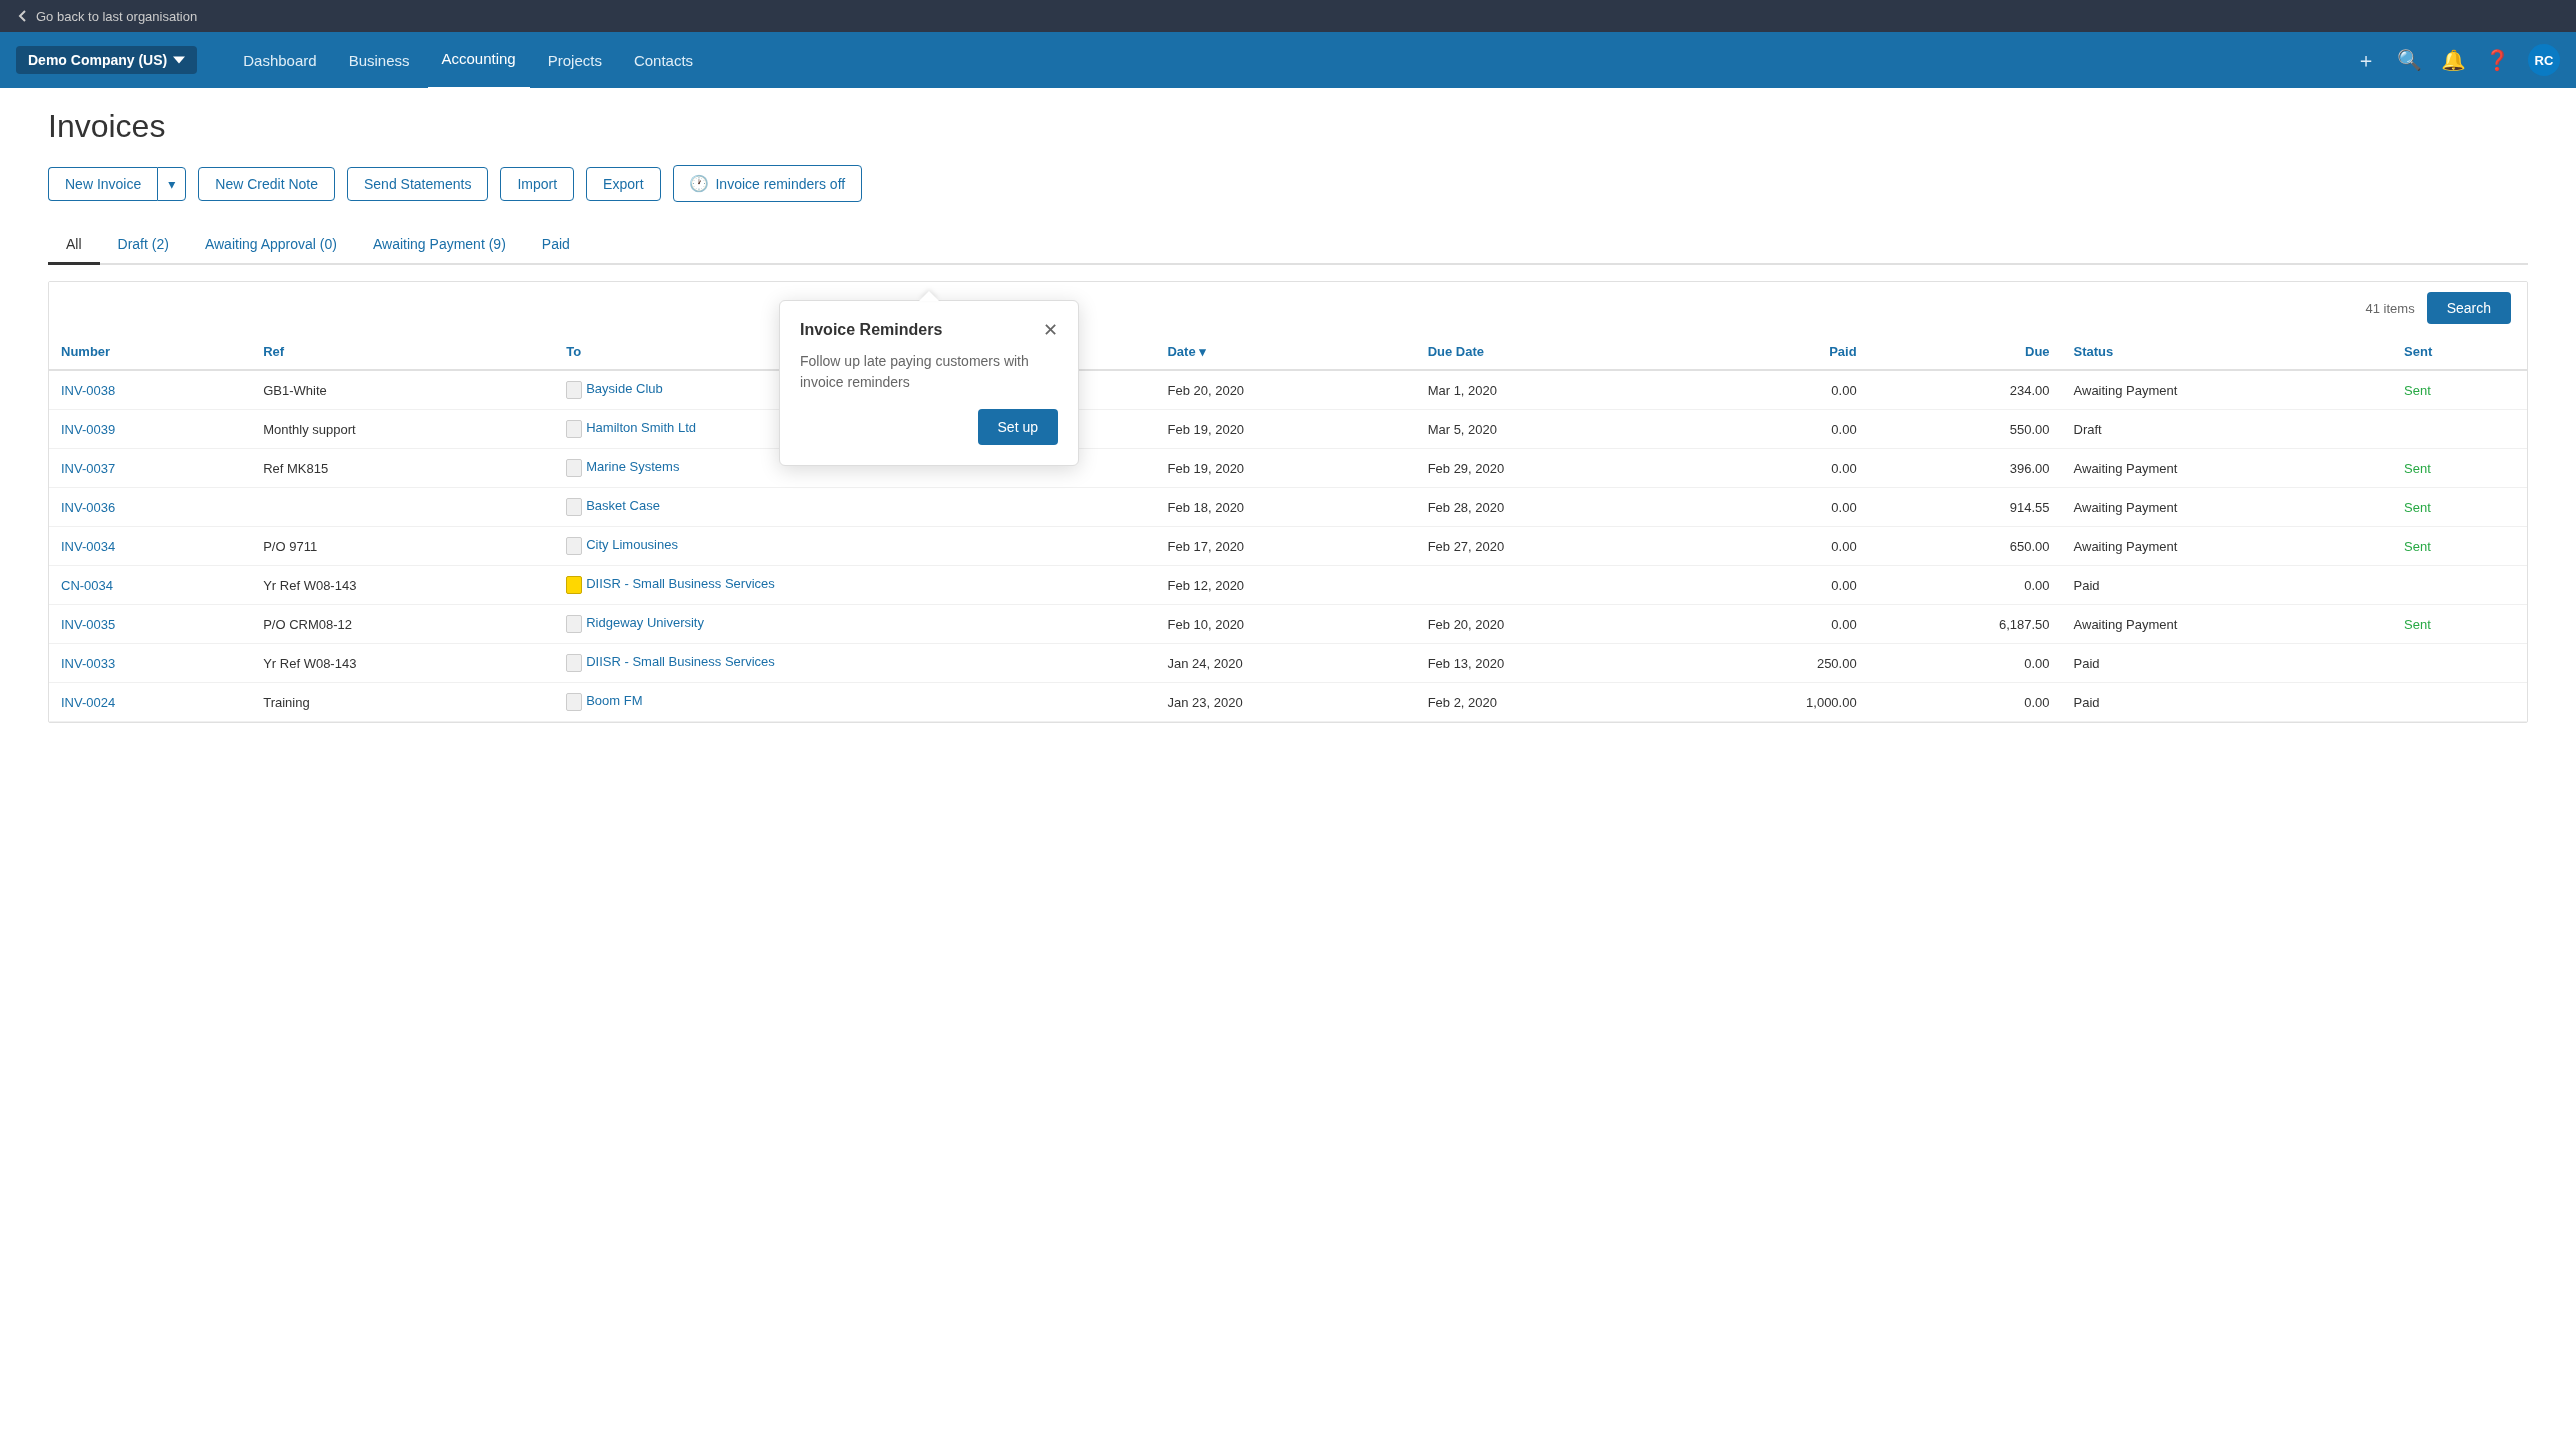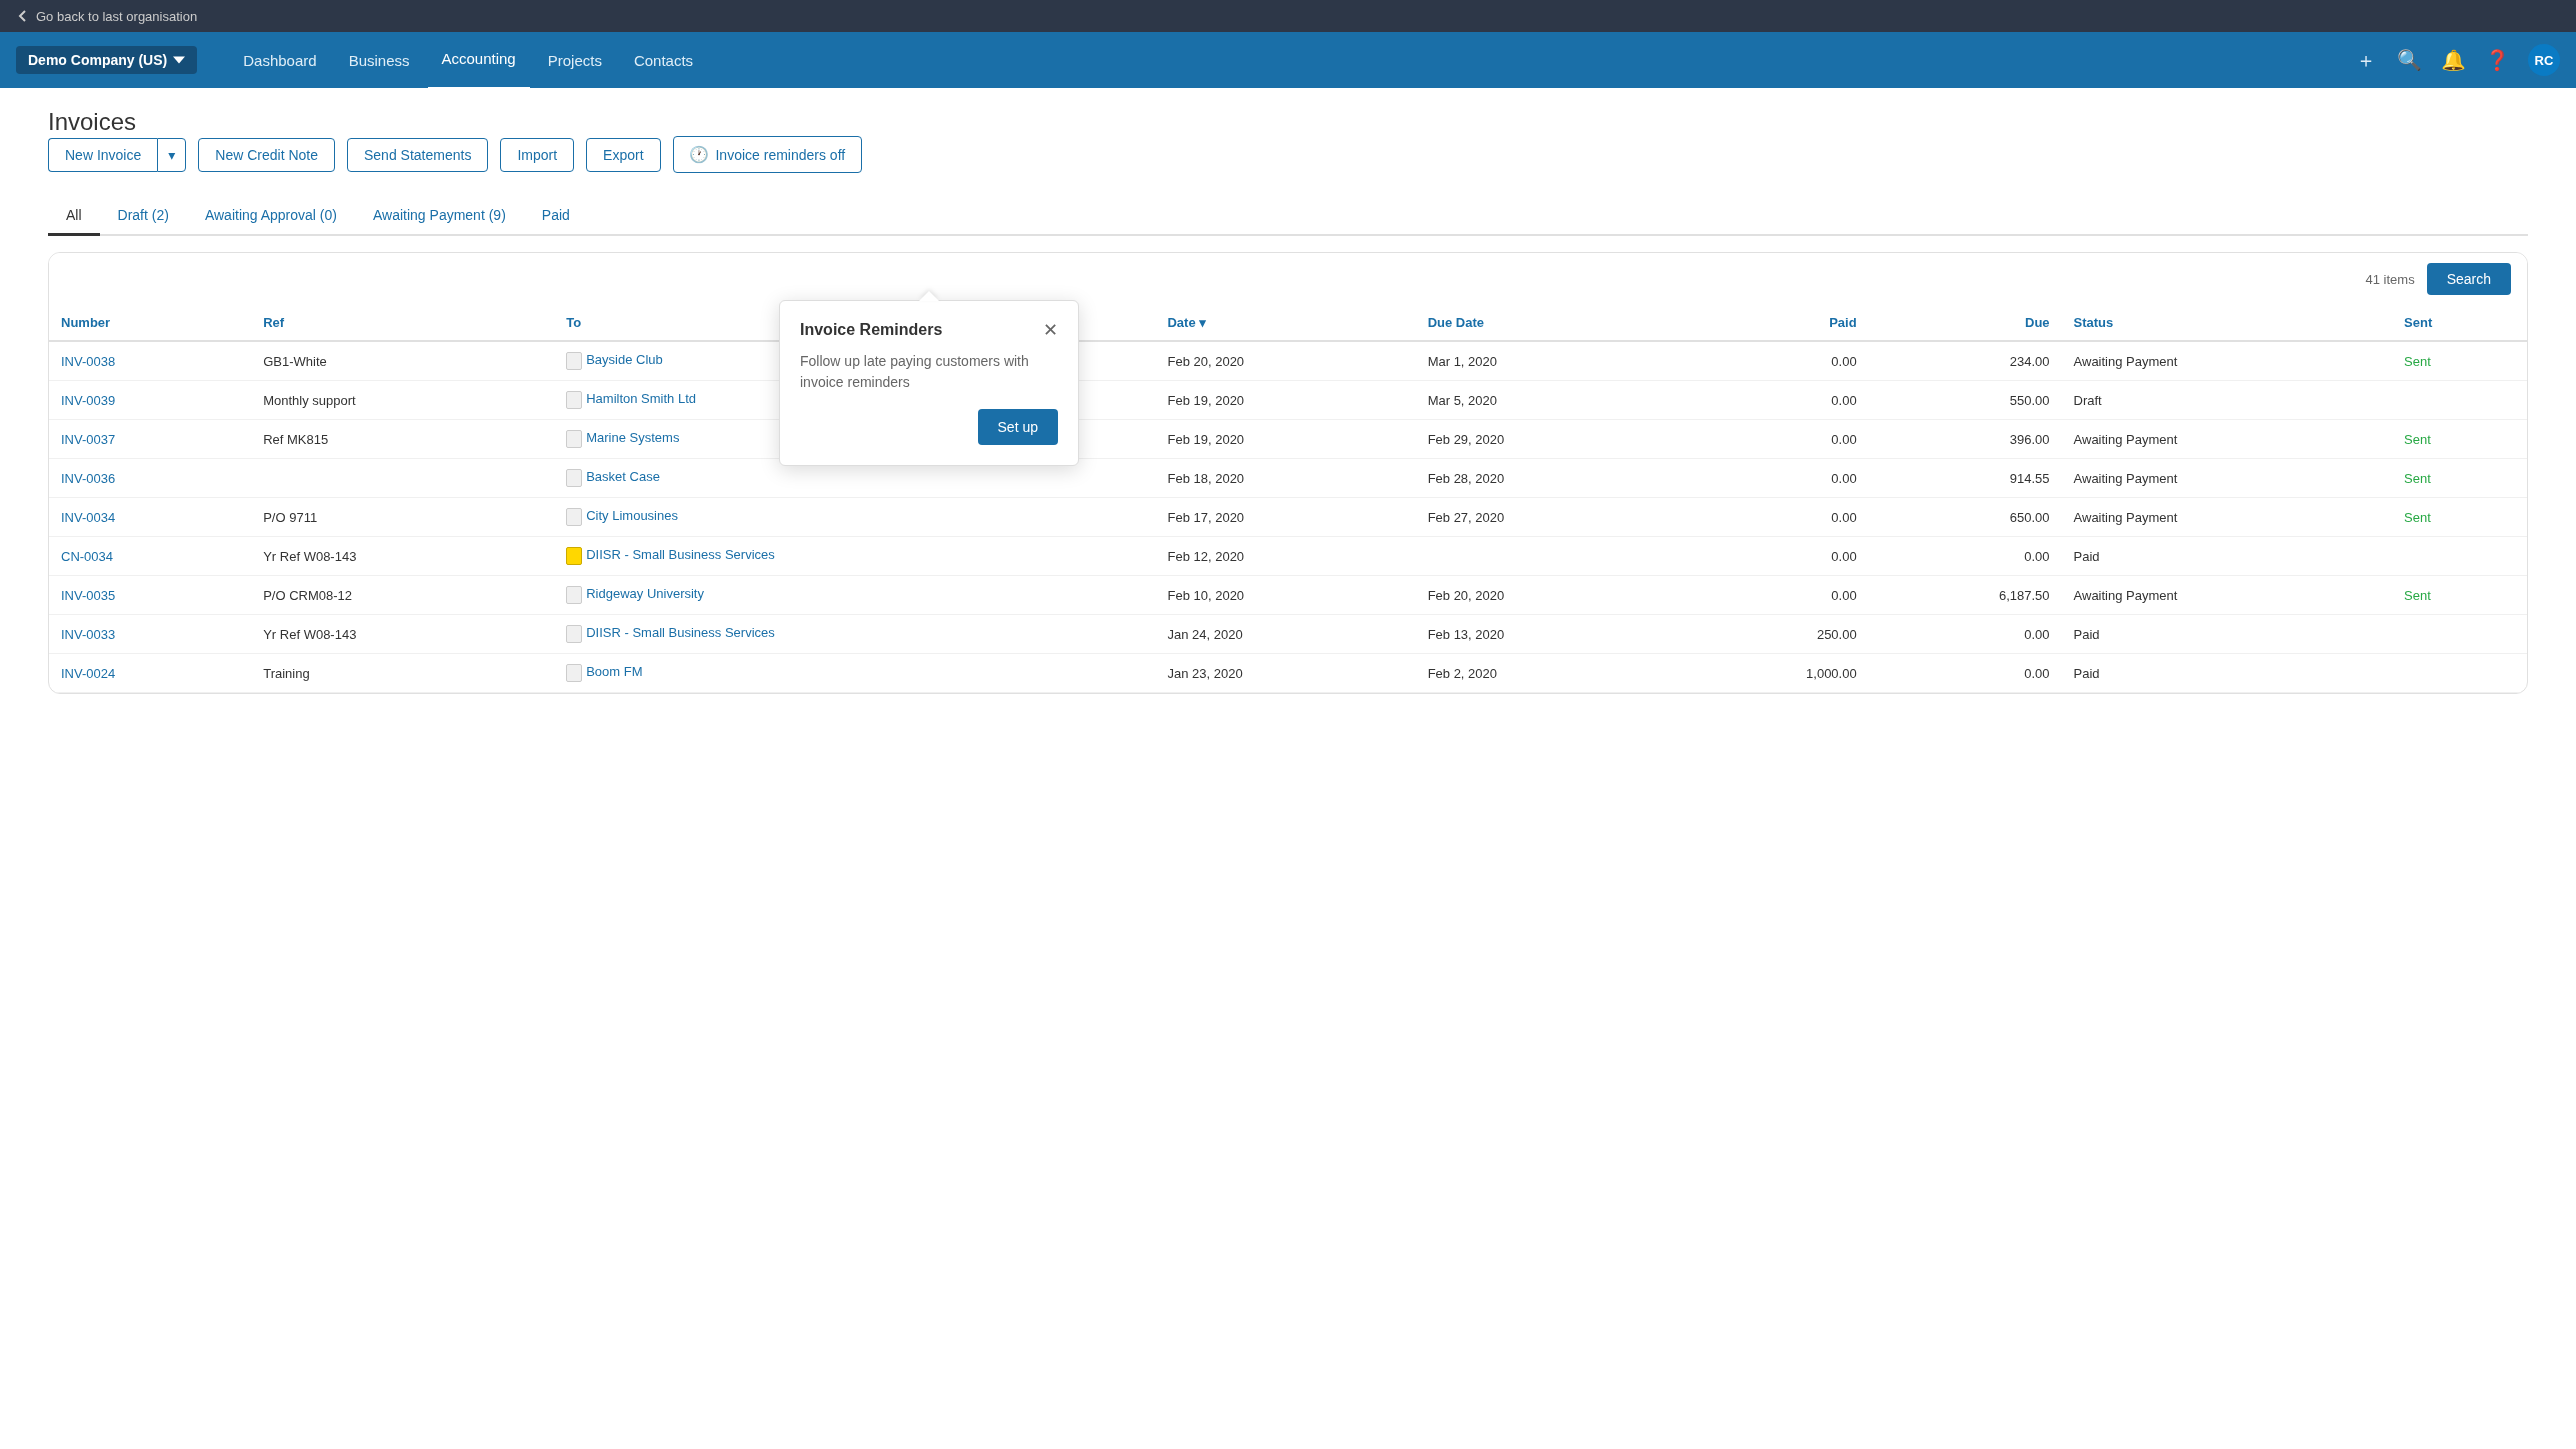--- a/index.html
+++ b/index.html
@@ -104,23 +104,24 @@
       padding: 20px 48px;
       position: relative;
     }
     .breadcrumb {
       color: #1a6fa8;
       font-size: 13px;
       margin-bottom: 4px;
       cursor: pointer;
     }
     .page-title {
-      font-size: 24px;
+      font-size: 32px;
       font-weight: 400;
       color: #333;
+      margin-bottom: 20px;
     }
 
     
     .action-bar {
       display: flex;
       align-items: center;
       gap: 12px;
       margin-bottom: 24px;
       flex-wrap: wrap;
     }
@@ -181,21 +182,21 @@
       border-bottom: 3px solid #333;
       font-weight: 500;
     }
     .tab-count {
       color: #1a6fa8;
     }
 
     
     .table-container {
       border: 1px solid #e0e0e0;
-      border-radius: 12px;
+      border-radius: 2px;
       margin-top: 16px;
       overflow: hidden;
       position: relative;
     }
     .table-top {
       display: flex;
       justify-content: flex-end;
       align-items: center;
       padding: 10px 16px;
       gap: 12px;

